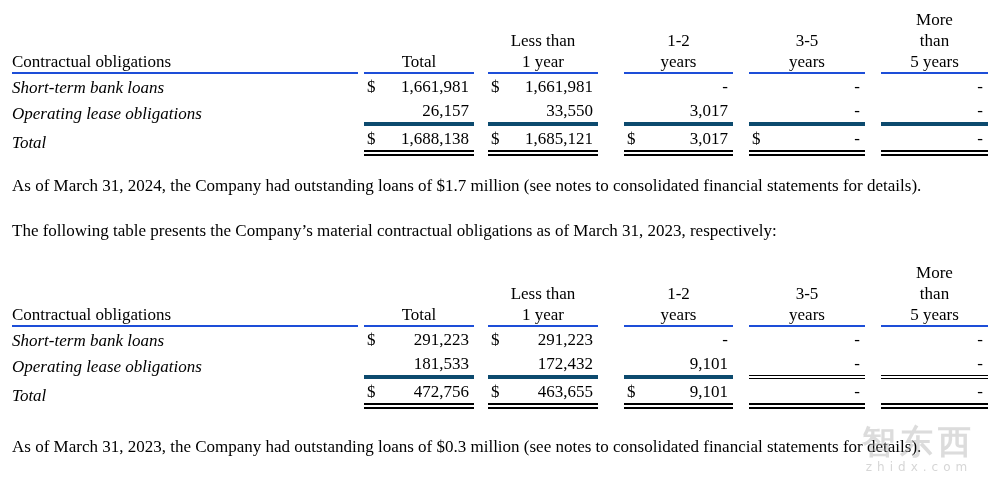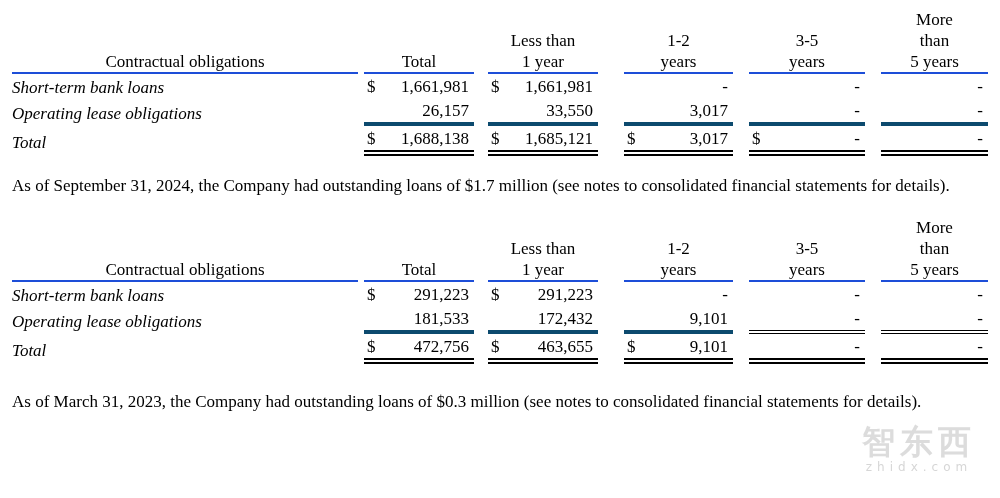--- a/index.html
+++ b/index.html
@@ -26,21 +26,21 @@
     line-height: 21px;
   }
   th.h {
     font-weight: bold;
     text-align: center;
     border-bottom: 2px solid #1d4ed8;
     white-space: pre-line;
     height: 64px;
     padding-bottom: 2px;
   }
-  th.h.lbl { text-align: center; }
+  th.h.lbl { text-align: left; }
   th.gapc, td.gapc { border: none; }
   tr.data td { height: 24px; }
   td.lblc { text-align: left; font-style: italic; }
   td.num .money {
     display: flex;
     justify-content: space-between;
     padding: 0 5px 1px 3px;
   }
   td.num .v { margin-left: auto; }
   td.u1  { border-bottom: 4px solid #0c4a6e; }
@@ -231,22 +231,23 @@
       <td class="num u2">
             <div class="money">
               <span class="d"></span>
               <span class="v">-</span>
             </div>
           </td>
     </tr>
   </tbody>
     </table>
 
-  <p class="para p1">As of September 31, 2024, the Company had outstanding loans of $1.7 million (see notes to consolidated financial statements for details).</p>
-
+  <p class="para p1">As of March 31, 2024, the Company had outstanding loans of $1.7 million (see notes to consolidated financial statements for details).</p>
+
+  <p class="para p2">The following table presents the Company’s material contractual obligations as of March 31, 2023, respectively:</p>
 
   <table class="fin t2">
     <colgroup>
       <col style="width:346px">
         <col style="width:6px">
       <col style="width:110px">
         <col style="width:14px">
       <col style="width:110px">
         <col style="width:26px">
       <col style="width:109px">

